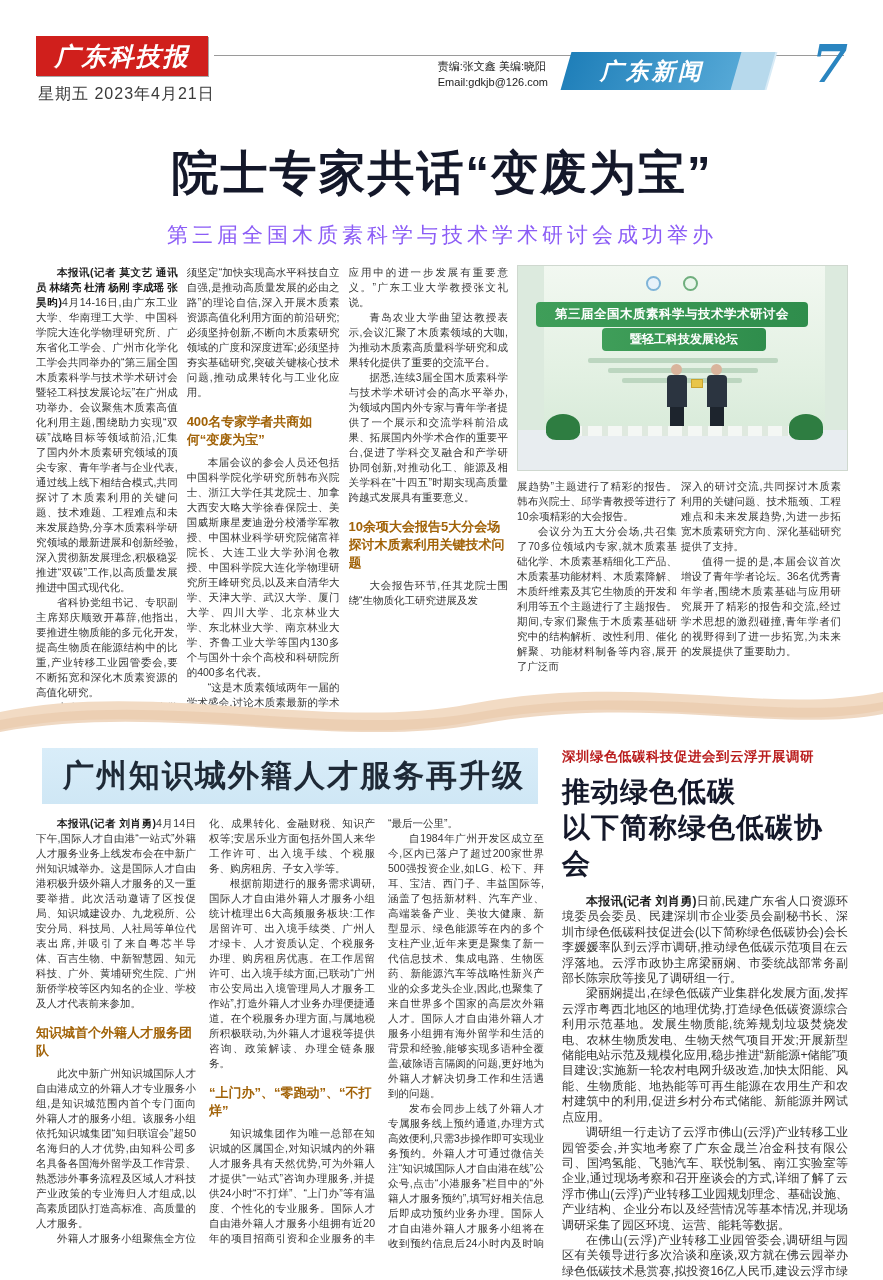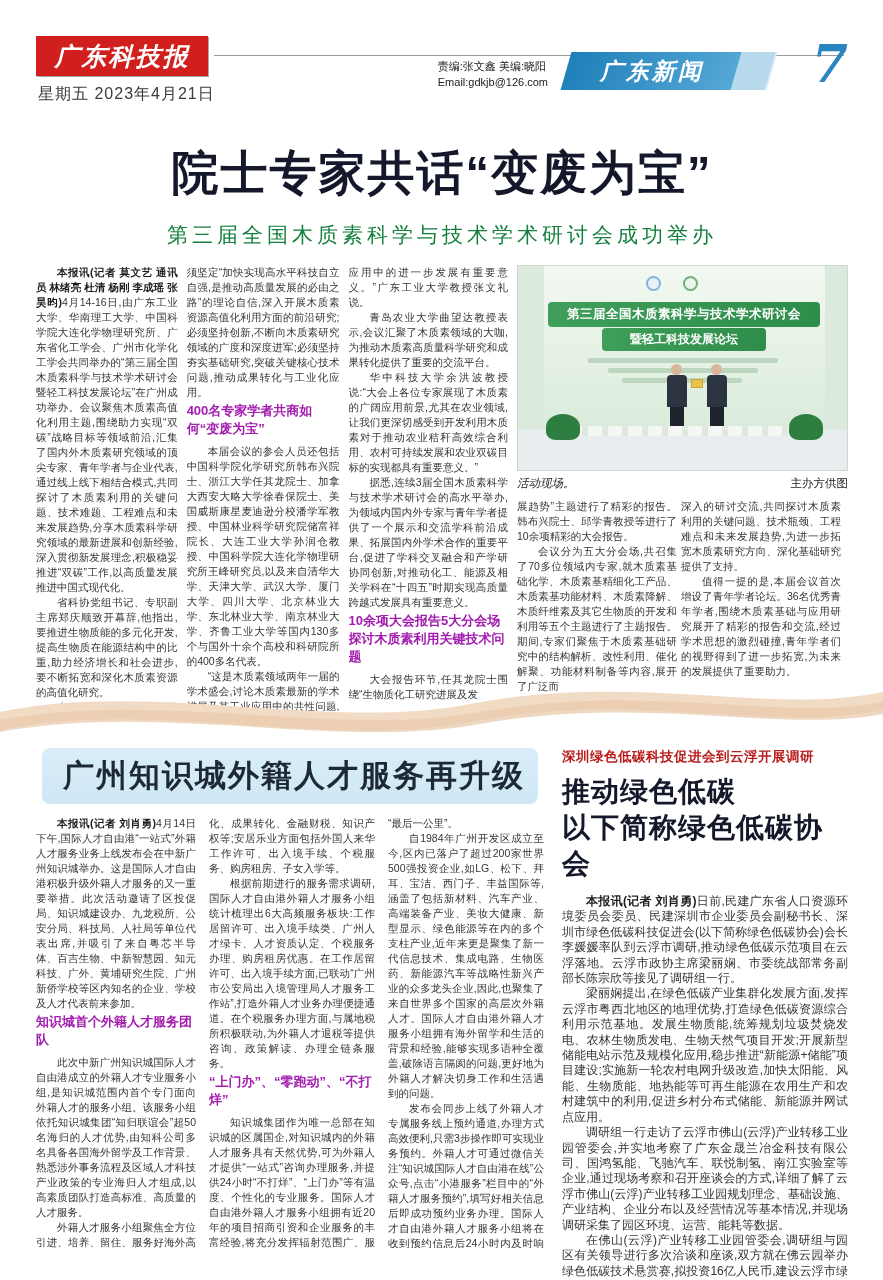--- a/index.html
+++ b/index.html
@@ -20,39 +20,39 @@
   .banner-bg2 { position:absolute; left:158px; top:2px; width:46px; height:38px; background:#b7d9ec; transform:skewX(-16deg); }
   .banner-bg3 { position:absolute; left:176px; top:2px; width:30px; height:38px; background:#d8ebf6; transform:skewX(-16deg); }
   .banner-text { position:absolute; left:6px; top:2px; width:160px; height:38px; color:#fff; font-weight:bold;
     font-size:23px; letter-spacing:3px; text-align:center; line-height:38px; font-style:italic; }
   .pagenum { position:absolute; right:0; top:2px; font-size:52px; line-height:56px; font-weight:bold;
     color:#2a85c0; font-family:"DejaVu Serif",serif; font-style:italic; }
 
   
   .a1head { text-align:center; margin-top:32px; }
   .a1title { font-size:47px; font-weight:bold; color:#14182a; letter-spacing:2px; font-family:"Liberation Sans",sans-serif; }
-  .a1subtitle { margin-top:16px; font-family:"Liberation Serif",serif; font-size:21px; letter-spacing:4px; color:#15803d; }
+  .a1subtitle { margin-top:16px; font-family:"Liberation Serif",serif; font-size:21px; letter-spacing:4px; color:#8b5cf6; }
 
   
   .a1body { display:flex; gap:9px; margin-top:16px; }
   .col { font-size:10.5px; line-height:15px; text-align:justify; color:#343434; height:446px; overflow:hidden; }
   .c-1 { width:151px; } .c-2 { width:163px; } .c-3 { width:170px; }
   .col p { text-indent:2em; }
   .col p.noind { text-indent:0; }
-  .subhd { font-weight:bold; font-size:13px; line-height:18px; color:#a21caf; margin:2px 0 6px 0; text-indent:0 !important; text-align:left; }
+  .subhd { font-weight:bold; font-size:13px; line-height:18px; color:#a16207; margin:13px 0 6px 0; text-indent:0 !important; text-align:left; }
   .lead { font-weight:bold; color:#1d1d1d; }
 
   .a1right { width:331px; }
   .photo { position:relative; width:331px; height:206px; background:linear-gradient(#f2f8f1 0%,#e2f0e2 55%,#d2e7d4 100%); border:1px solid #cfd8cf; overflow:hidden; }
   .curtainL { position:absolute; left:0; top:0; width:26px; height:100%; background:#dceade; }
   .curtainR { position:absolute; right:0; top:0; width:22px; height:100%; background:#dceade; }
   .logo-dot { position:absolute; top:10px; width:15px; height:15px; border-radius:50%; }
   .ld1 { left:128px; background:#e8f2fa; border:2px solid #7fb4d8; }
   .ld2 { left:165px; background:#eaf6ec; border:2px solid #6fae7d; }
-  .band1 { position:absolute; left:30px; top:36px; width:272px; background:linear-gradient(90deg,#3f9e59,#2f8d4c); color:#fff; font-weight:bold;
+  .band1 { position:absolute; left:18px; top:36px; width:272px; background:linear-gradient(90deg,#3f9e59,#2f8d4c); color:#fff; font-weight:bold;
     font-size:12.5px; letter-spacing:0.5px; text-align:center; padding:4px 2px; border-radius:4px; }
   .band2 { position:absolute; left:84px; top:62px; width:164px; background:linear-gradient(90deg,#3f9e59,#2f8d4c); color:#fff; font-weight:bold;
     font-size:12px; text-align:center; padding:3px 2px; border-radius:4px; }
   .hostline { position:absolute; height:5px; background:#bcd6c0; border-radius:2px; }
   .stage { position:absolute; left:0; bottom:0; width:100%; height:40px; background:#e8edf0; }
   .plant { position:absolute; bottom:30px; width:34px; height:26px; background:#2e7d41; border-radius:50% 50% 30% 30%; }
   .flowerrow { position:absolute; bottom:34px; left:30px; width:270px; height:10px;
     background:repeating-linear-gradient(90deg,#f4f7f4 0 14px,#dfe9df 14px 20px); border-radius:4px; }
   .person { position:absolute; bottom:44px; width:22px; height:62px; }
   .person .head { position:absolute; top:0; left:5px; width:11px; height:11px; border-radius:50%; background:#d9b49c; }
@@ -63,21 +63,21 @@
   .caption .capl { font-style:italic; }
   .a1lower { display:flex; gap:4px; margin-top:8px; }
   .c-4,.c-5 { width:160px; height:208px; }
 
   
   .wave { position:absolute; left:0; top:668px; width:883px; height:74px; }
 
   
   .bottom { position:absolute; left:36px; top:748px; width:812px; display:flex; gap:18px; }
   .a2 { width:508px; }
-  .a2headbox { width:496px; margin-left:6px; height:56px; background:linear-gradient(#d9edf9,#cfe7f5); border-radius:8px;
+  .a2headbox { width:496px; margin-left:6px; height:56px; background:linear-gradient(#d9edf9,#cfe7f5); border-radius:0;
     display:flex; align-items:center; justify-content:center; font-size:31px; font-weight:bold; letter-spacing:2px; color:#1e2936;padding-left:8px; }
   .a2body { display:flex; gap:13px; margin-top:12px; }
   .a2body .col { height:432px; }
   .c2-1 { width:160px; } .c2-2 { width:166px; } .c2-3 { width:156px; }
 
   .a3 { width:286px; }
   .kicker { font-size:13.5px; font-weight:bold; color:#b91c1c; letter-spacing:0.5px; }
   .a3title { margin-top:8px; font-size:28px; line-height:36px; font-weight:bold; color:#14182a; letter-spacing:1px; }
   .a3body { margin-top:12px; font-size:12px; line-height:15.4px; text-align:justify; color:#343434; height:430px; overflow:hidden; }
   .a3body p { text-indent:2em; }
@@ -105,33 +105,32 @@
   </div>
 
   <div class="a1head">
     <div class="a1title">院士专家共话“变废为宝”</div>
     <div class="a1subtitle">第三届全国木质素科学与技术学术研讨会成功举办</div>
   </div>
 
   <div class="a1body">
     <div class="col c-1">
       <p><b class="lead">本报讯(记者 莫文艺 通讯员 林绪亮 杜清 杨刚 李成瑶 张昊昀)</b><span>4月14-16日,由广东工业大学、华南理工大学、中国科学院大连化学物理研究所、广东省化工学会、广州市化学化工学会共同举办的“第三届全国木质素科学与技术学术研讨会暨轻工科技发展论坛”在广州成功举办。会议聚焦木质素高值化利用主题,围绕助力实现“双碳”战略目标等领域前沿,汇集了国内外木质素研究领域的顶尖专家、青年学者与企业代表,通过线上线下相结合模式,共同探讨了木质素利用的关键问题、技术难题、工程难点和未来发展趋势,分享木质素科学研究领域的最新进展和创新经验,深入贯彻新发展理念,积极稳妥推进“双碳”工作,以高质量发展推进中国式现代化。</span></p>
-      <p>省科协党组书记、专职副主席郑庆顺致开幕辞,他指出,要推进生物质能的多元化开发,提高生物质在能源结构中的比重,助力经济增长和社会进步,要不断拓宽和深化木质素资源的高值化研究。</p>
+      <p>省科协党组书记、专职副主席郑庆顺致开幕辞,他指出,要推进生物质能的多元化开发,提高生物质在能源结构中的比重,产业转移工业园管委会,要不断拓宽和深化木质素资源的高值化研究。</p>
       <p>大会主席、广东工业大学校长邱学青教授在致辞中表示,必</p>
     </div>
     <div class="col c-2">
       <p class="noind">须坚定“加快实现高水平科技自立自强,是推动高质量发展的必由之路”的理论自信,深入开展木质素资源高值化利用方面的前沿研究;必须坚持创新,不断向木质素研究领域的广度和深度进军;必须坚持夯实基础研究,突破关键核心技术问题,推动成果转化与工业化应用。</p>
       <div class="subhd">400名专家学者共商如何“变废为宝”</div>
       <p>本届会议的参会人员还包括中国科学院化学研究所韩布兴院士、浙江大学任其龙院士、加拿大西安大略大学徐春保院士、美国威斯康星麦迪逊分校潘学军教授、中国林业科学研究院储富祥院长、大连工业大学孙润仓教授、中国科学院大连化学物理研究所王峰研究员,以及来自清华大学、天津大学、武汉大学、厦门大学、四川大学、北京林业大学、东北林业大学、南京林业大学、齐鲁工业大学等国内130多个与国外十余个高校和科研院所的400多名代表。</p>
       <p>“这是木质素领域两年一届的学术盛会,讨论木质素最新的学术进展及其工业应用中的共性问题,对于推动木质素在工业</p>
     </div>
     <div class="col c-3">
       <p class="noind">应用中的进一步发展有重要意义。”广东工业大学教授张文礼说。</p>
       <p>青岛农业大学曲望达教授表示,会议汇聚了木质素领域的大咖,为推动木质素高质量科学研究和成果转化提供了重要的交流平台。</p>
-      <p>华中科技大学余洪波教授说:“大会上各位专家展现了木质素的广阔应用前景,尤其在农业领域,让我们更深切感受到开发利用木质素对于推动农业秸秆高效综合利用、农村可持续发展和农业双碳目标的实现都具有重要意义。”</p>
       <p>据悉,连续3届全国木质素科学与技术学术研讨会的高水平举办,为领域内国内外专家与青年学者提供了一个展示和交流学科前沿成果、拓展国内外学术合作的重要平台,促进了学科交叉融合和产学研协同创新,对推动化工、能源及相关学科在“十四五”时期实现高质量跨越式发展具有重要意义。</p>
       <div class="subhd">10余项大会报告5大分会场 探讨木质素利用关键技术问题</div>
       <p>大会报告环节,任其龙院士围绕“生物质化工研究进展及发</p>
     </div>
     <div class="a1right">
       <div class="photo">
         <div class="curtainL"></div>
         <div class="curtainR"></div>
         <div class="logo-dot ld1"></div>
         <div class="logo-dot ld2"></div>
@@ -149,24 +148,20 @@
           <div class="body"></div>
           <div class="legs"></div>
         </div>
         <div class="person" style="left:188px;">
           <div class="head"></div>
           <div class="body"></div>
           <div class="legs"></div>
         </div>
         <div class="gift"></div>
       </div>
-      <div class="caption">
-        <span class="capl">活动现场。</span>
-        <span>主办方供图</span>
-      </div>
       <div class="a1lower">
         <div class="col c-4">
           <p class="noind">展趋势”主题进行了精彩的报告。韩布兴院士、邱学青教授等进行了10余项精彩的大会报告。</p>
           <p>会议分为五大分会场,共召集了70多位领域内专家,就木质素基础化学、木质素基精细化工产品、木质素基功能材料、木质素降解、木质纤维素及其它生物质的开发和利用等五个主题进行了主题报告。期间,专家们聚焦于木质素基础研究中的结构解析、改性利用、催化解聚、功能材料制备等内容,展开了广泛而</p>
         </div>
         <div class="col c-5">
           <p class="noind">深入的研讨交流,共同探讨木质素利用的关键问题、技术瓶颈、工程难点和未来发展趋势,为进一步拓宽木质素研究方向、深化基础研究提供了支持。</p>
           <p>值得一提的是,本届会议首次增设了青年学者论坛。36名优秀青年学者,围绕木质素基础与应用研究展开了精彩的报告和交流,经过学术思想的激烈碰撞,青年学者们的视野得到了进一步拓宽,为未来的发展提供了重要助力。</p>
         </div>
       </div>

